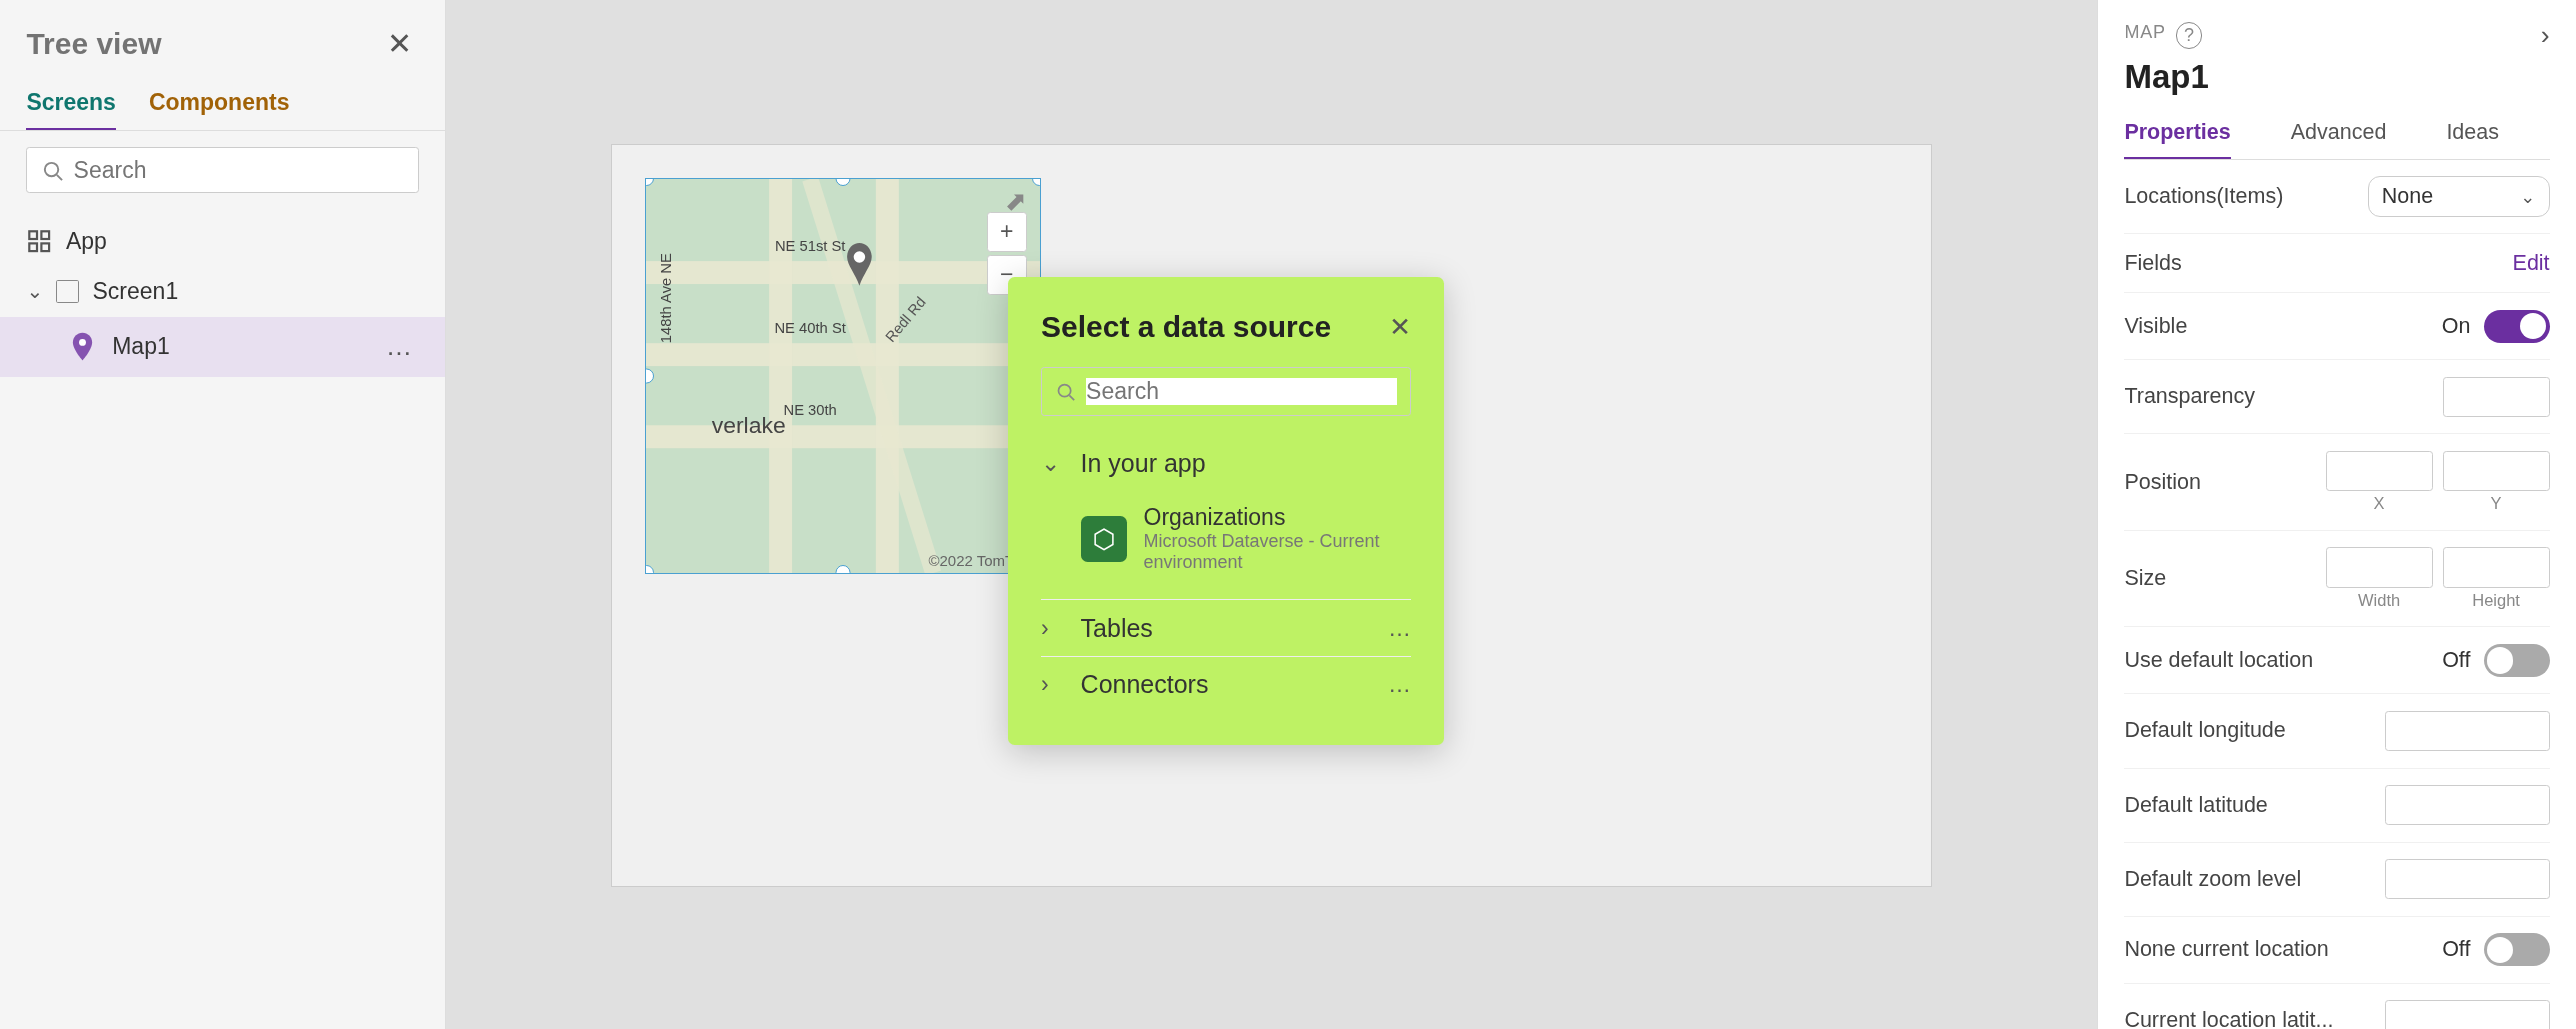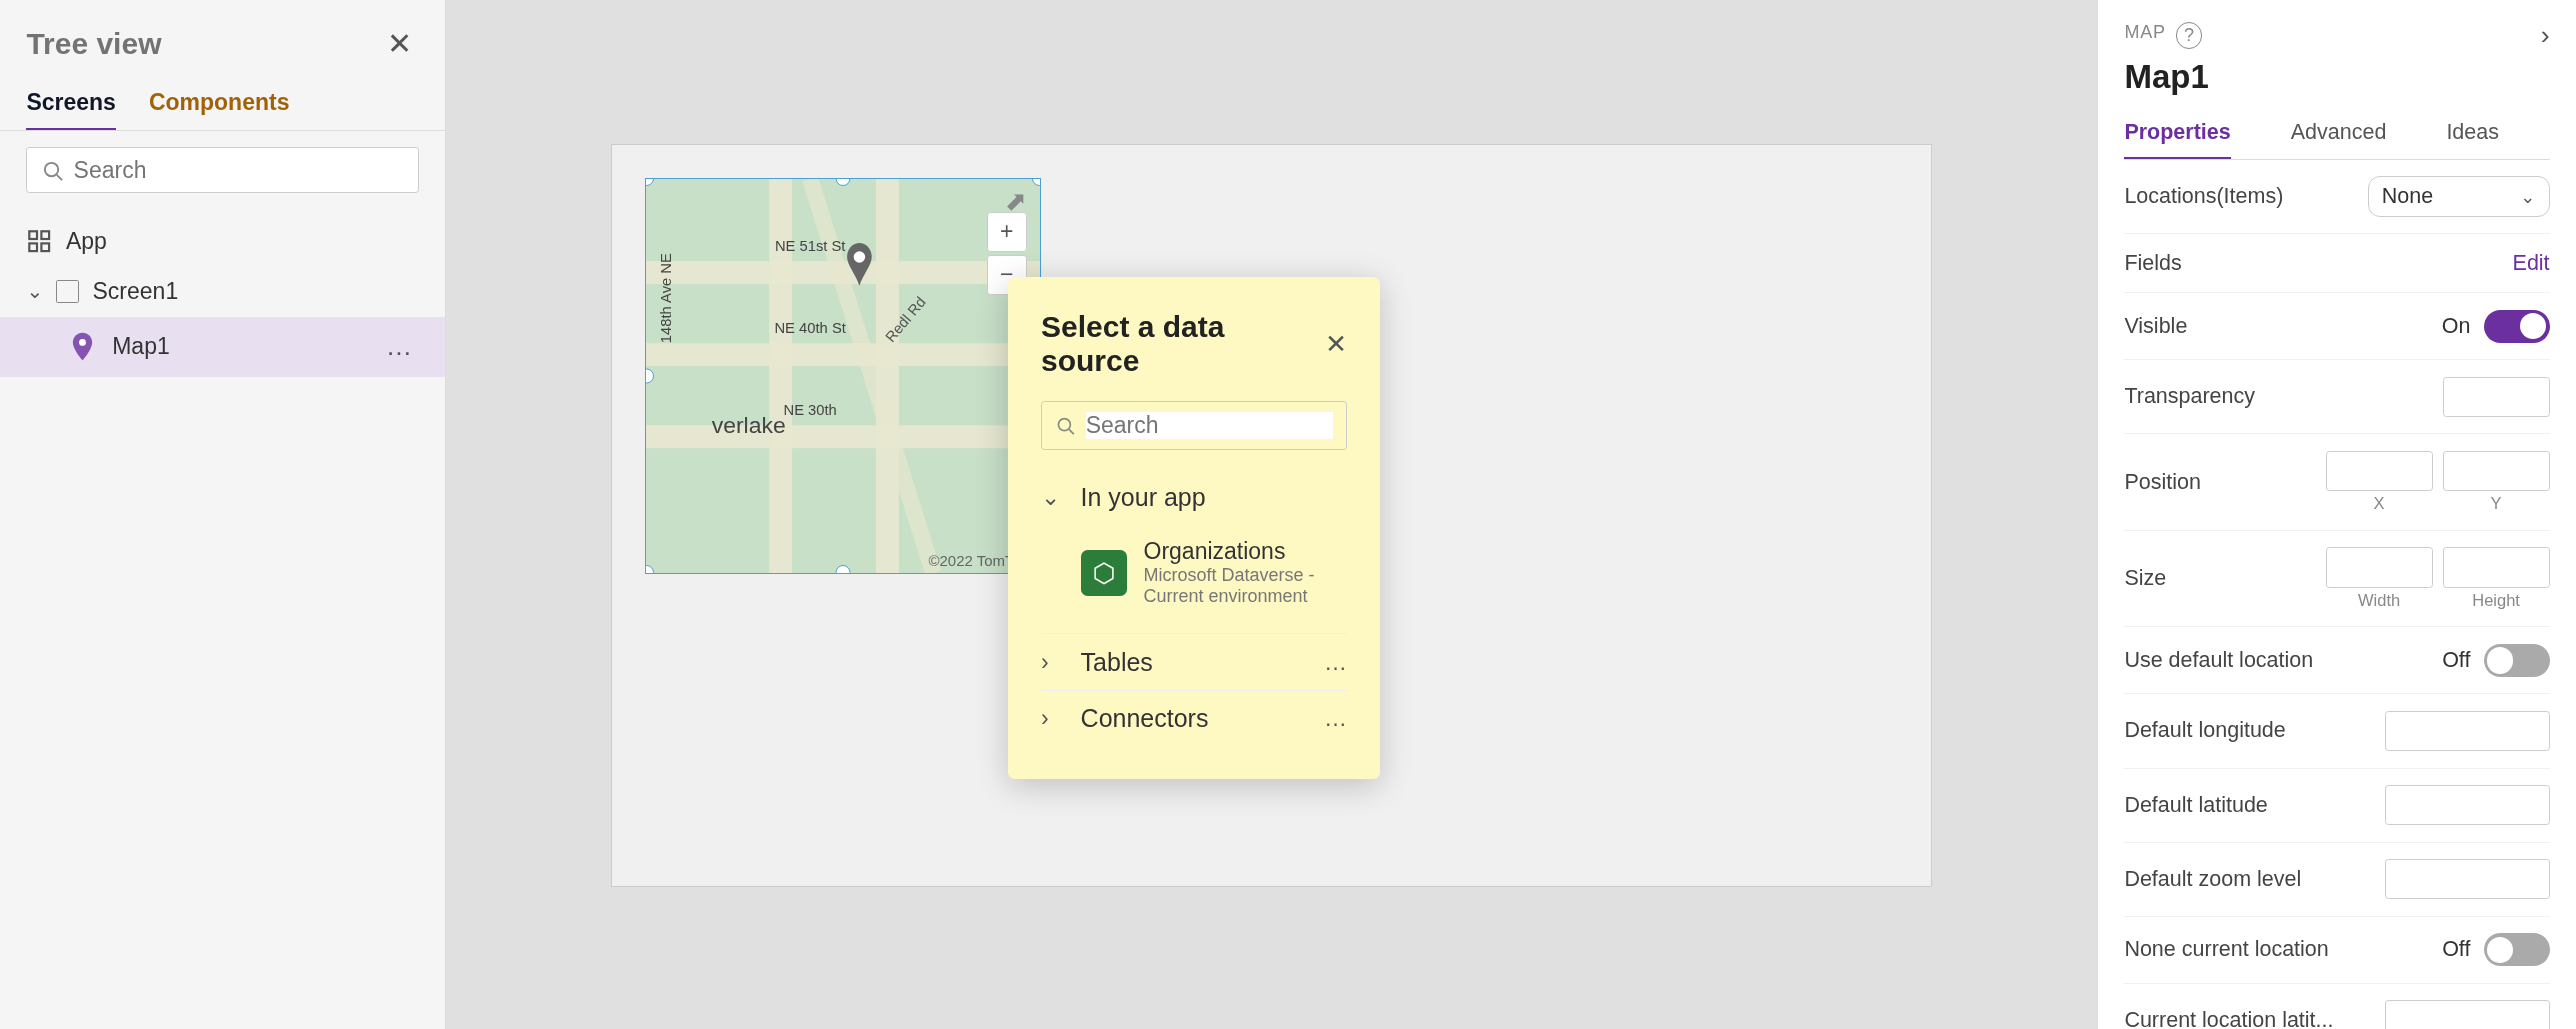--- a/index.html
+++ b/index.html
@@ -47,21 +47,21 @@
     .tab-item {
       padding: 11.6px 0;
       font-size: 23px;
       color: #a16207;
       cursor: pointer;
       border-bottom: 2.5px solid transparent;
       font-weight: bold;
     }
 
     .tab-item.active {
-      color: #0f172a;
+      color: #0f766e;
       border-bottom: 2.5px solid #6b2fa0;
       font-weight: 600;
     }
 
     .search-box-container {
       padding: 16.5px 26.4px;
     }
 
     .search-box {
       display: flex;
@@ -244,24 +244,24 @@
     .map-copyright {
       position: absolute;
       bottom: 3.3px;
       right: 6.6px;
       font-size: 15px;
       color: #666;
     }
 
     .modal {
       pointer-events: all;
-      background: #fef9c3;
+      background: #bef264;
       border-radius: 6.6px;
       box-shadow: 0 6.6px 33px rgba(0,0,0,0.2);
-      width: 372px;
+      width: 436px;
       padding: 33px;
       position: absolute;
       left: 396px;
       top: 132px;
     }
 
     .modal-header {
       display: flex;
       align-items: center;
       justify-content: space-between;

